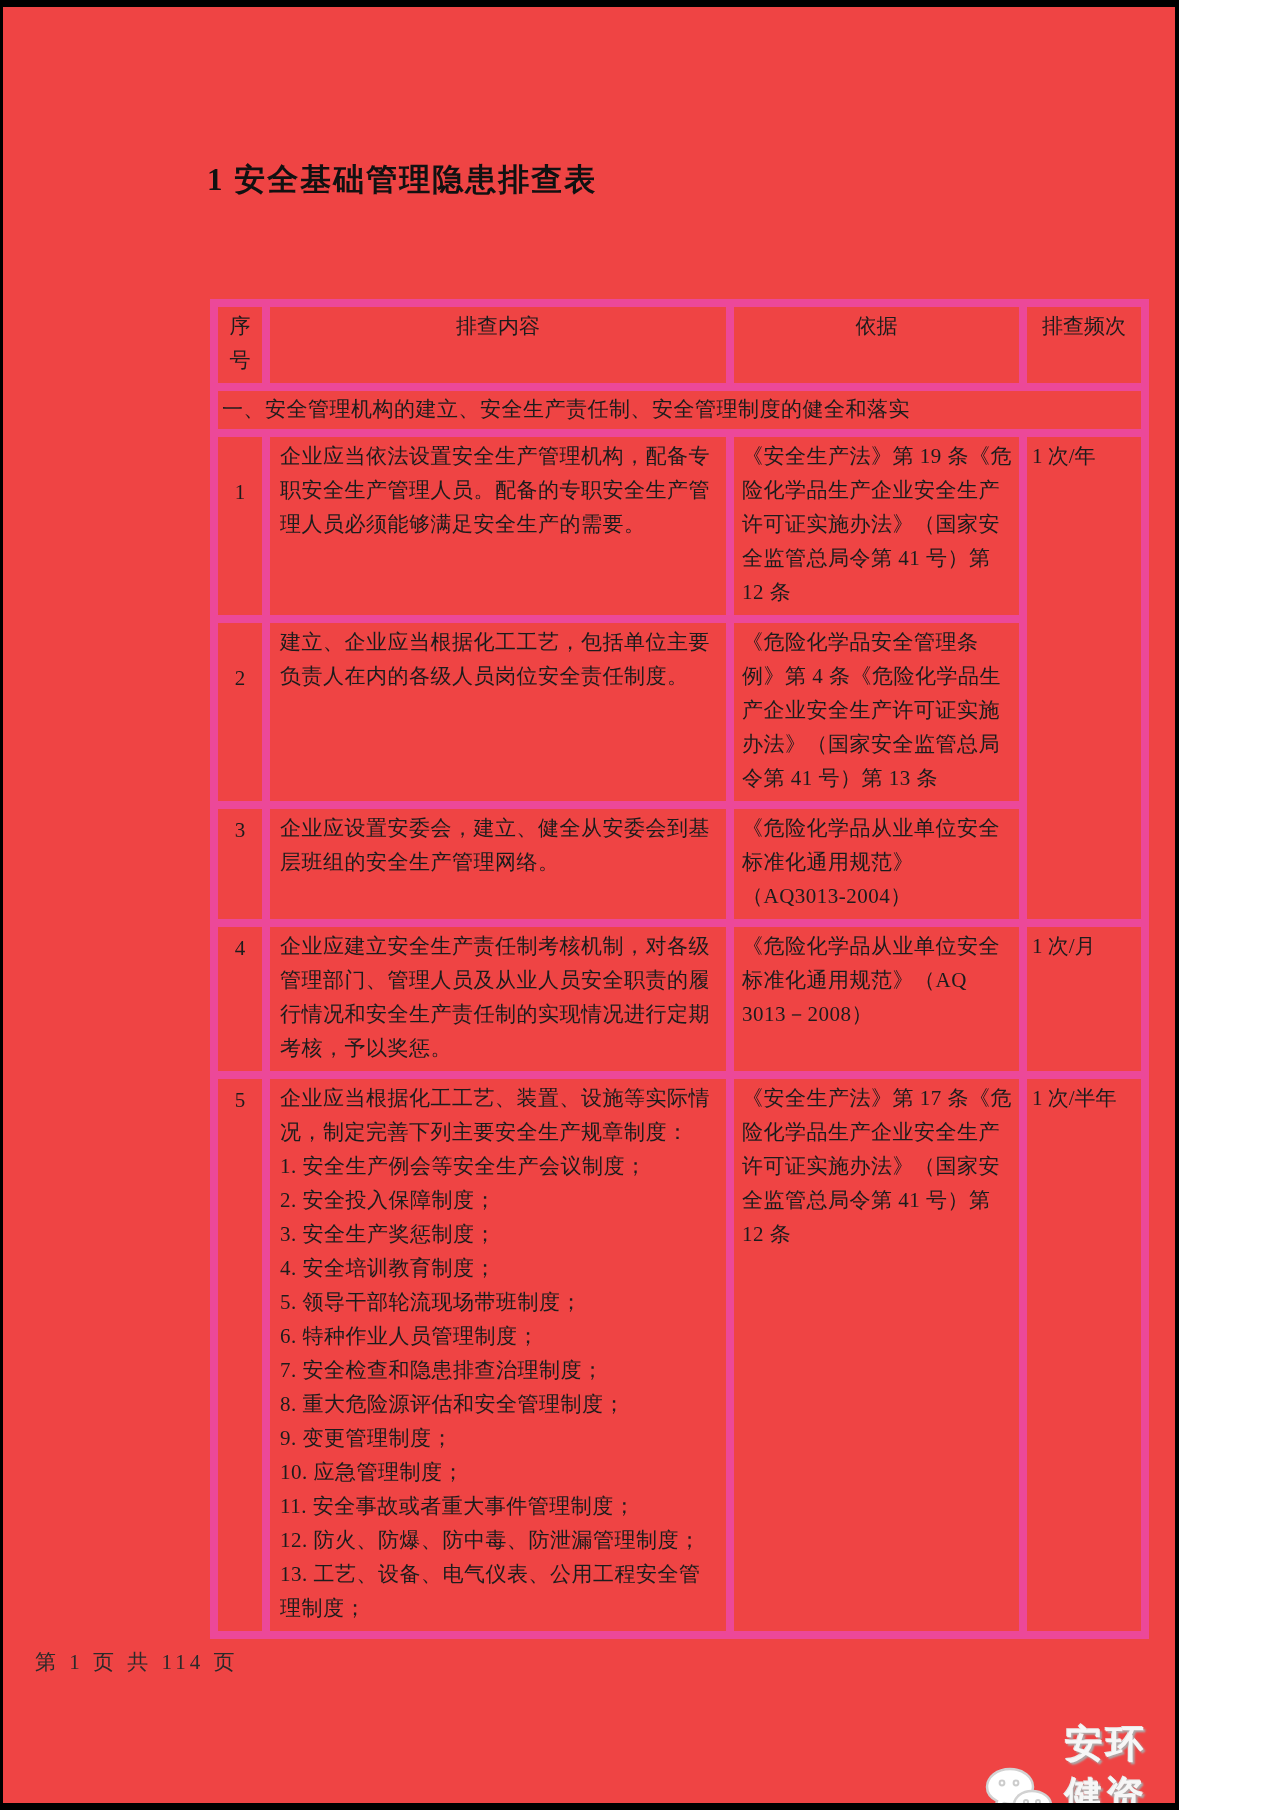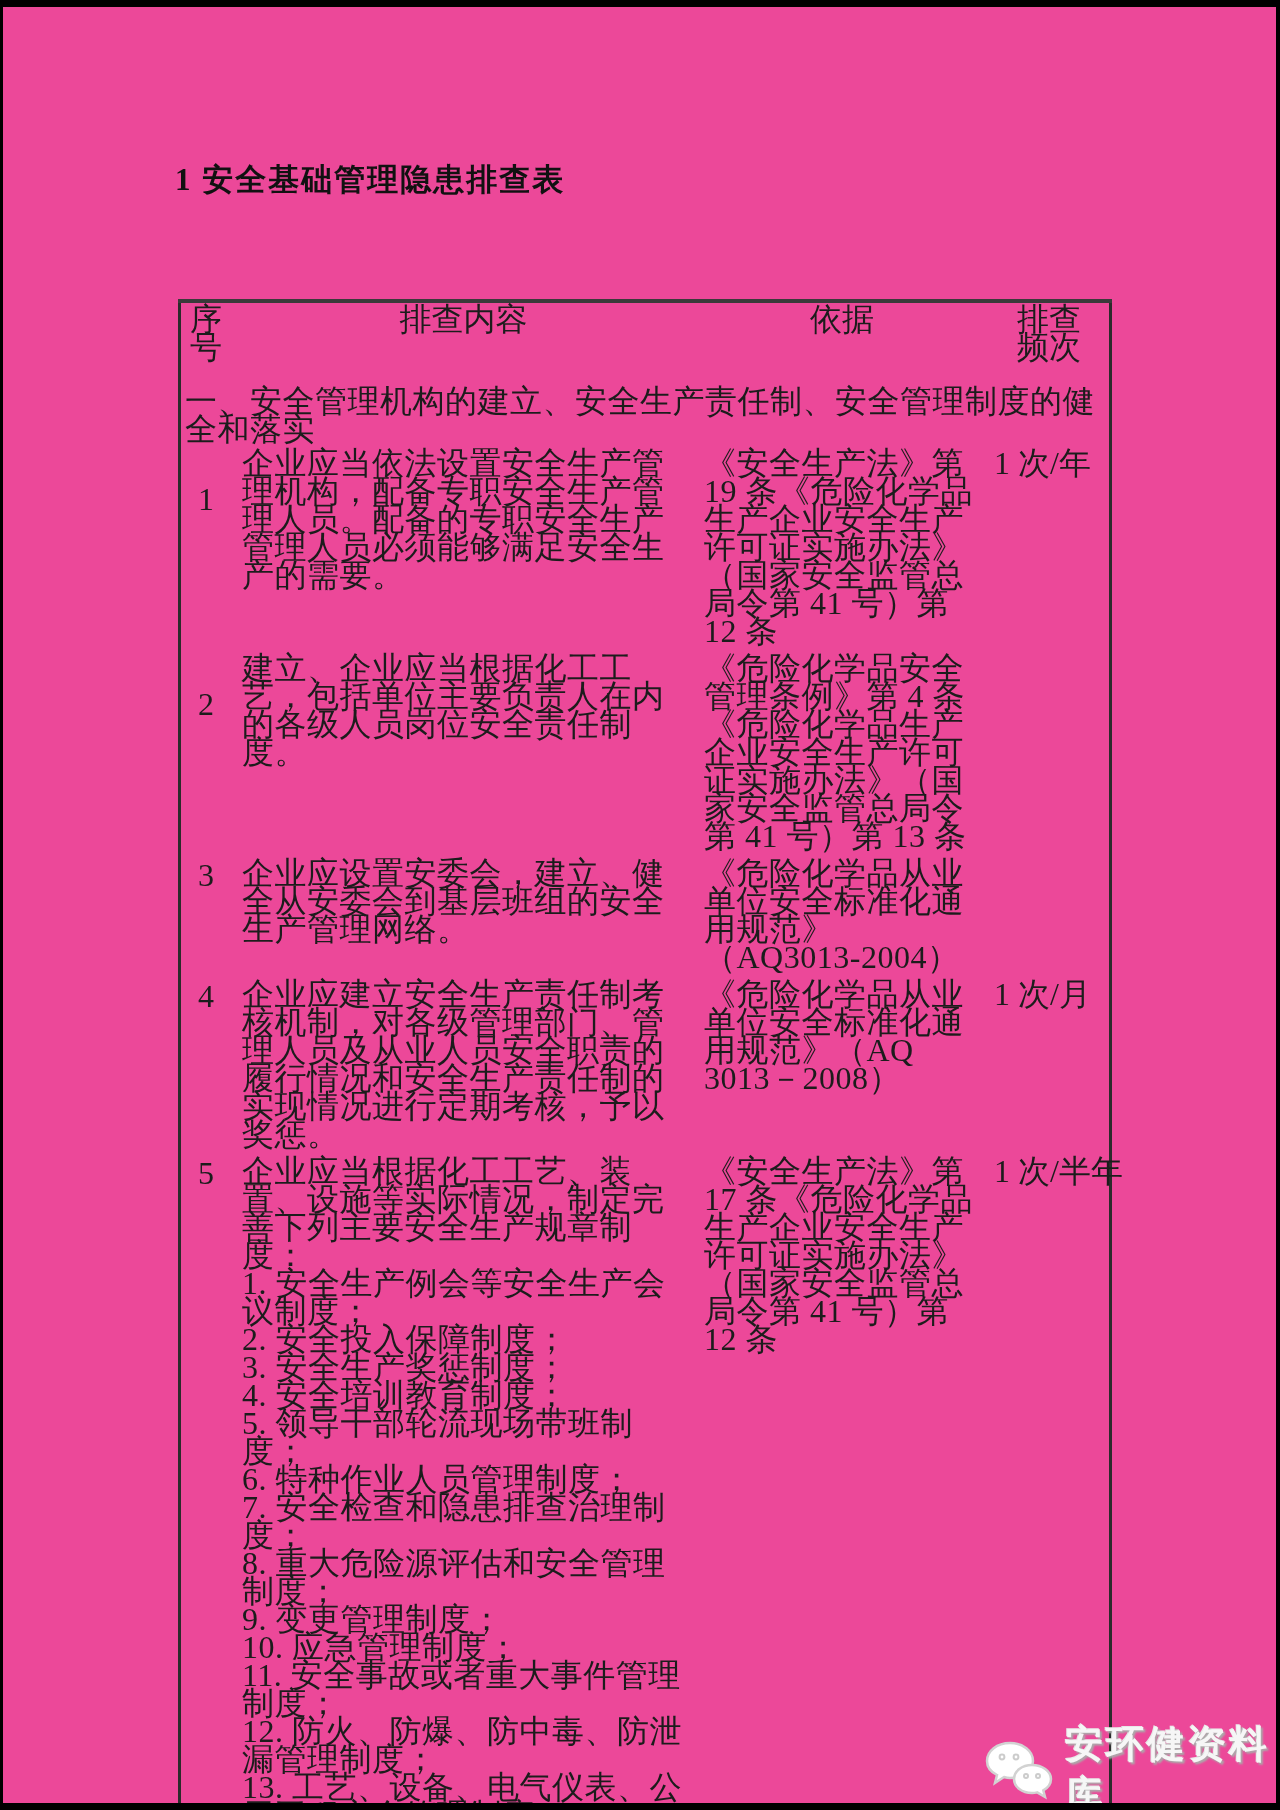--- a/index.html
+++ b/index.html
@@ -1,52 +1,53 @@
 <!DOCTYPE html>
 <html><head>
 <meta charset="utf-8">
 <style>
   html, body { margin: 0; padding: 0; background: #ffffff; }
   body { font-family: "Liberation Serif", "DejaVu Serif", serif; color: #1c1c1c; }
 
   .page {
     position: relative;
-    width: 1280px;
+    width: 1179px;
     height: 1810px;
     box-sizing: border-box;
-    background: #ec4899;
+    background: #ef4444;
     border-top: 7px solid #000000;
     border-bottom: 7px solid #000000;
     border-left: 3px solid #000000;
     border-right: 4px solid #000000;
     overflow: hidden;
+    padding-left: 32px;
   }
 
   .doc-title {
     margin: 152px 0 0 172px;
     font-size: 31px;
     font-weight: bold;
     letter-spacing: 2px;
     color: #111;
   }
 
   table.checklist {
     border-collapse: collapse;
     table-layout: fixed;
     width: 931px;
     margin: 98px 0 0 175px;
     border: 3px solid #2b2b2b;
     border-top: 4px solid #3a3a3a;
   }
   table.checklist td, table.checklist th {
-    border: 1px solid #ec4899;
+    border: 8px solid #ec4899;
     vertical-align: top;
     box-sizing: border-box;
-    font-size: 32px;
-    line-height: 28px;
+    font-size: 21px;
+    line-height: 34px;
     color: #1c1c1c;
     font-weight: normal;
   }
   col.c-no   { width: 52px;  }
   col.c-cont { width: 464px; }
   col.c-base { width: 293px; }
   col.c-freq { width: 122px; }
 
   th.hdr {
     text-align: center;

